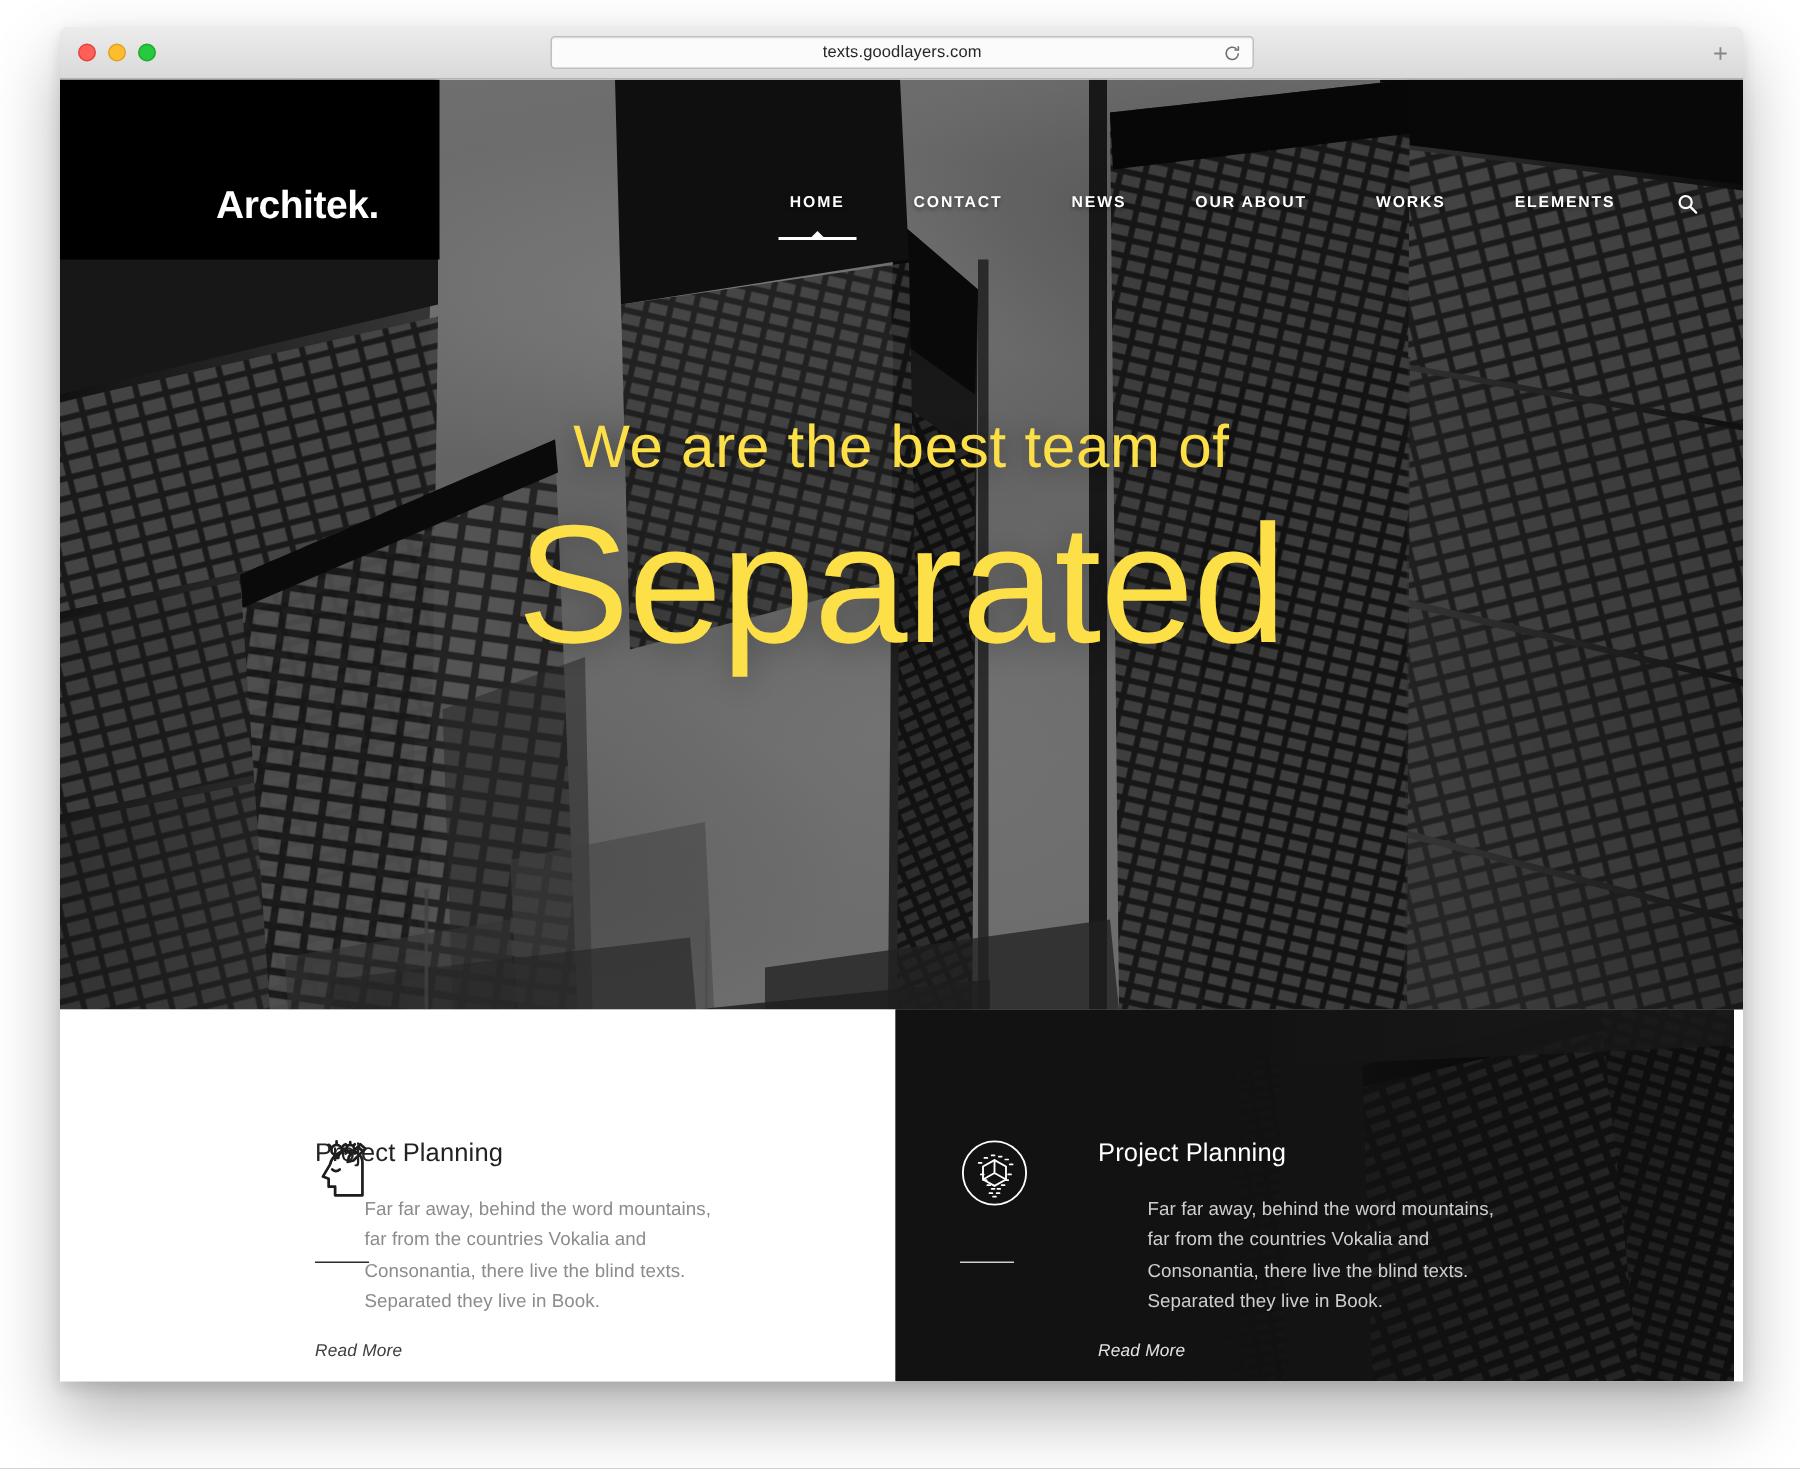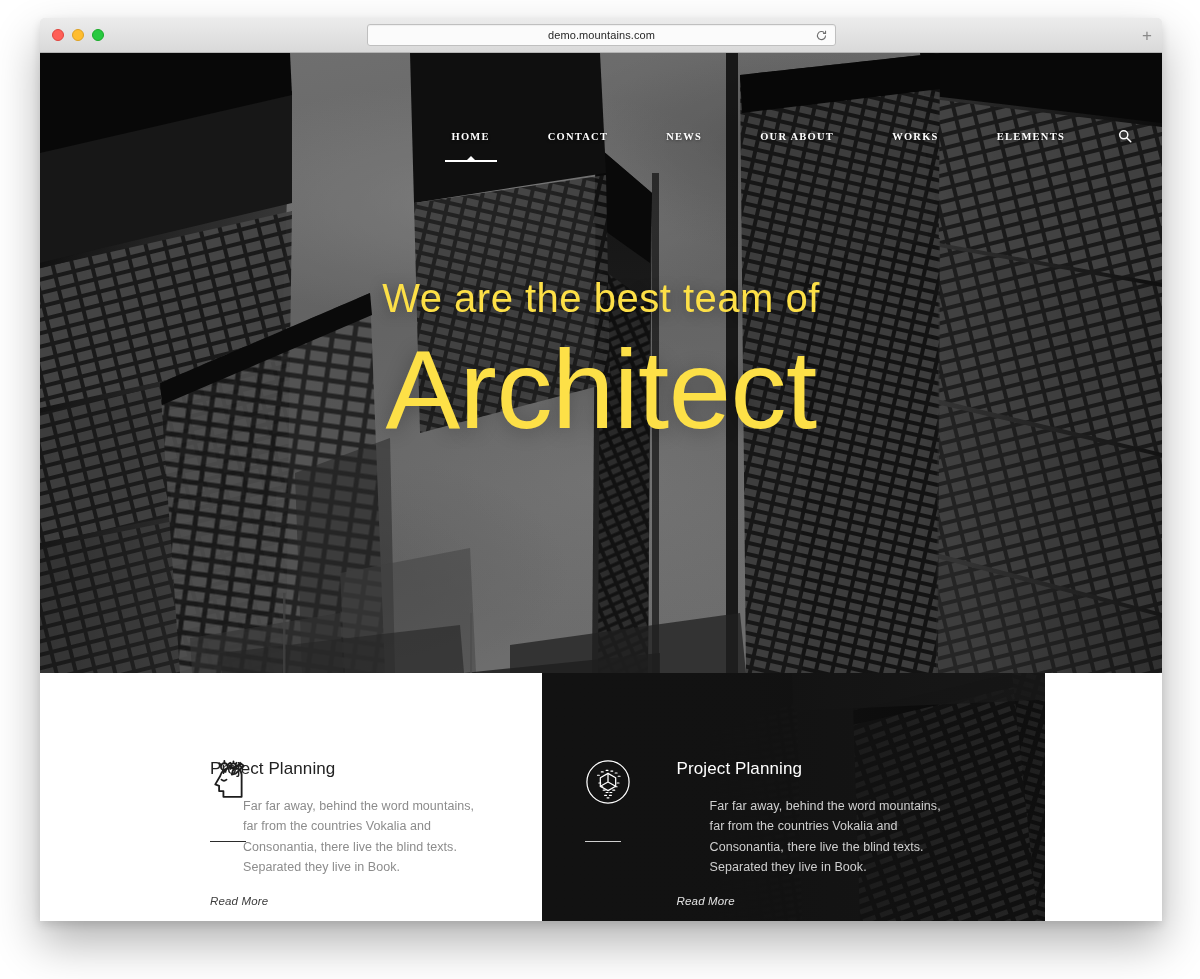--- a/index.html
+++ b/index.html
@@ -130,24 +130,23 @@
     letter-spacing: -0.3px;
     white-space: nowrap;
   }
 
   
   .main-nav {
     position: absolute;
     right: 22px;
     top: 76px;
     display: flex;
-    align-items: center;
-    gap: 12px;
+    align-items: flex-start;
+    gap: 0;
     z-index: 6;
-    font-family: Liberation Serif, serif;
   }
   .nav-item {
     position: relative;
     color: #fff;
     font-size: 10.5px;
     font-weight: bold;
     letter-spacing: 1.25px;
     padding: 0 23px;
     white-space: nowrap;
     text-shadow: 0 1px 3px rgba(0,0,0,0.45);
@@ -204,21 +203,21 @@
     letter-spacing: -0.5px;
     line-height: 1.12;
     margin-top: 6px;
     text-shadow: 0 2px 20px rgba(0,0,0,0.30);
   }
 
   
   .feature-row {
     position: relative;
     display: flex;
-    width: 1005px;
+    width: 1116px;
     height: 248px;
   }
   .feature {
     position: relative;
     display: flex;
     padding: 86px 0 0 0;
     overflow: hidden;
   }
   .feature-light {
     width: 560px;
@@ -285,21 +284,21 @@
 
   <div class="titlebar">
 
     <div class="traffic-lights">
       <span class="tl tl-close"></span>
       <span class="tl tl-min"></span>
       <span class="tl tl-max"></span>
     </div>
 
     <div class="url-bar">
-      <span class="url-text">demo.mountains.com</span>
+      <span class="url-text">texts.goodlayers.com</span>
       <span class="reload-icon">
         <svg viewBox="0 0 16 16" fill="none" stroke="currentColor" stroke-width="1.3">
           <path d="M13 8a5 5 0 1 1-1.6-3.6"></path>
           <path d="M13 2.2V5.4H9.9"></path>
         </svg>
       </span>
     </div>
 
     <div class="newtab-btn">+</div>
   </div>
@@ -403,20 +402,23 @@
           <polygon points="470,592 700,560 706,620 470,620" fill="#242424" opacity="0.75"></polygon>
           <polygon points="180,600 420,572 424,620 182,620" fill="#2a2a2a" opacity="0.6"></polygon>
 
           <rect x="243" y="540" width="2.5" height="80" fill="#4a4a4a" opacity="0.8"></rect>
           <rect x="430" y="560" width="2" height="60" fill="#555" opacity="0.7"></rect>
 
           <rect width="1122" height="620" fill="#000" opacity="0.10"></rect>
         </svg>
       </div>
 
+      <div class="logo-block">
+        <span class="logo-text">Architek.</span>
+      </div>
 
       <nav class="main-nav">
         <a class="nav-item active">
           <span>HOME</span>
           <span class="nav-underline"></span>
         </a>
         <a class="nav-item">
           <span>CONTACT</span>
         </a>
         <a class="nav-item">
@@ -434,21 +436,21 @@
         <a class="nav-search">
           <svg viewBox="0 0 16 16" fill="none" stroke="#fff" stroke-width="1.7">
             <circle cx="6.6" cy="6.6" r="4.6"></circle>
             <line x1="10.2" y1="10.2" x2="14.6" y2="14.6" stroke-linecap="round"></line>
           </svg>
         </a>
       </nav>
 
       <div class="hero-copy">
         <div class="hero-sub">We are the best team of</div>
-        <div class="hero-title">Architect</div>
+        <div class="hero-title">Separated</div>
       </div>
     </section>
 
     <section class="feature-row">
 
       <div class="feature feature-light">
         <div class="feature-left-col">
           <span class="feature-icon">
             <svg viewBox="0 0 48 48" fill="none" stroke="#1d1d1d" stroke-width="1.9" stroke-linecap="round" stroke-linejoin="round">
 

